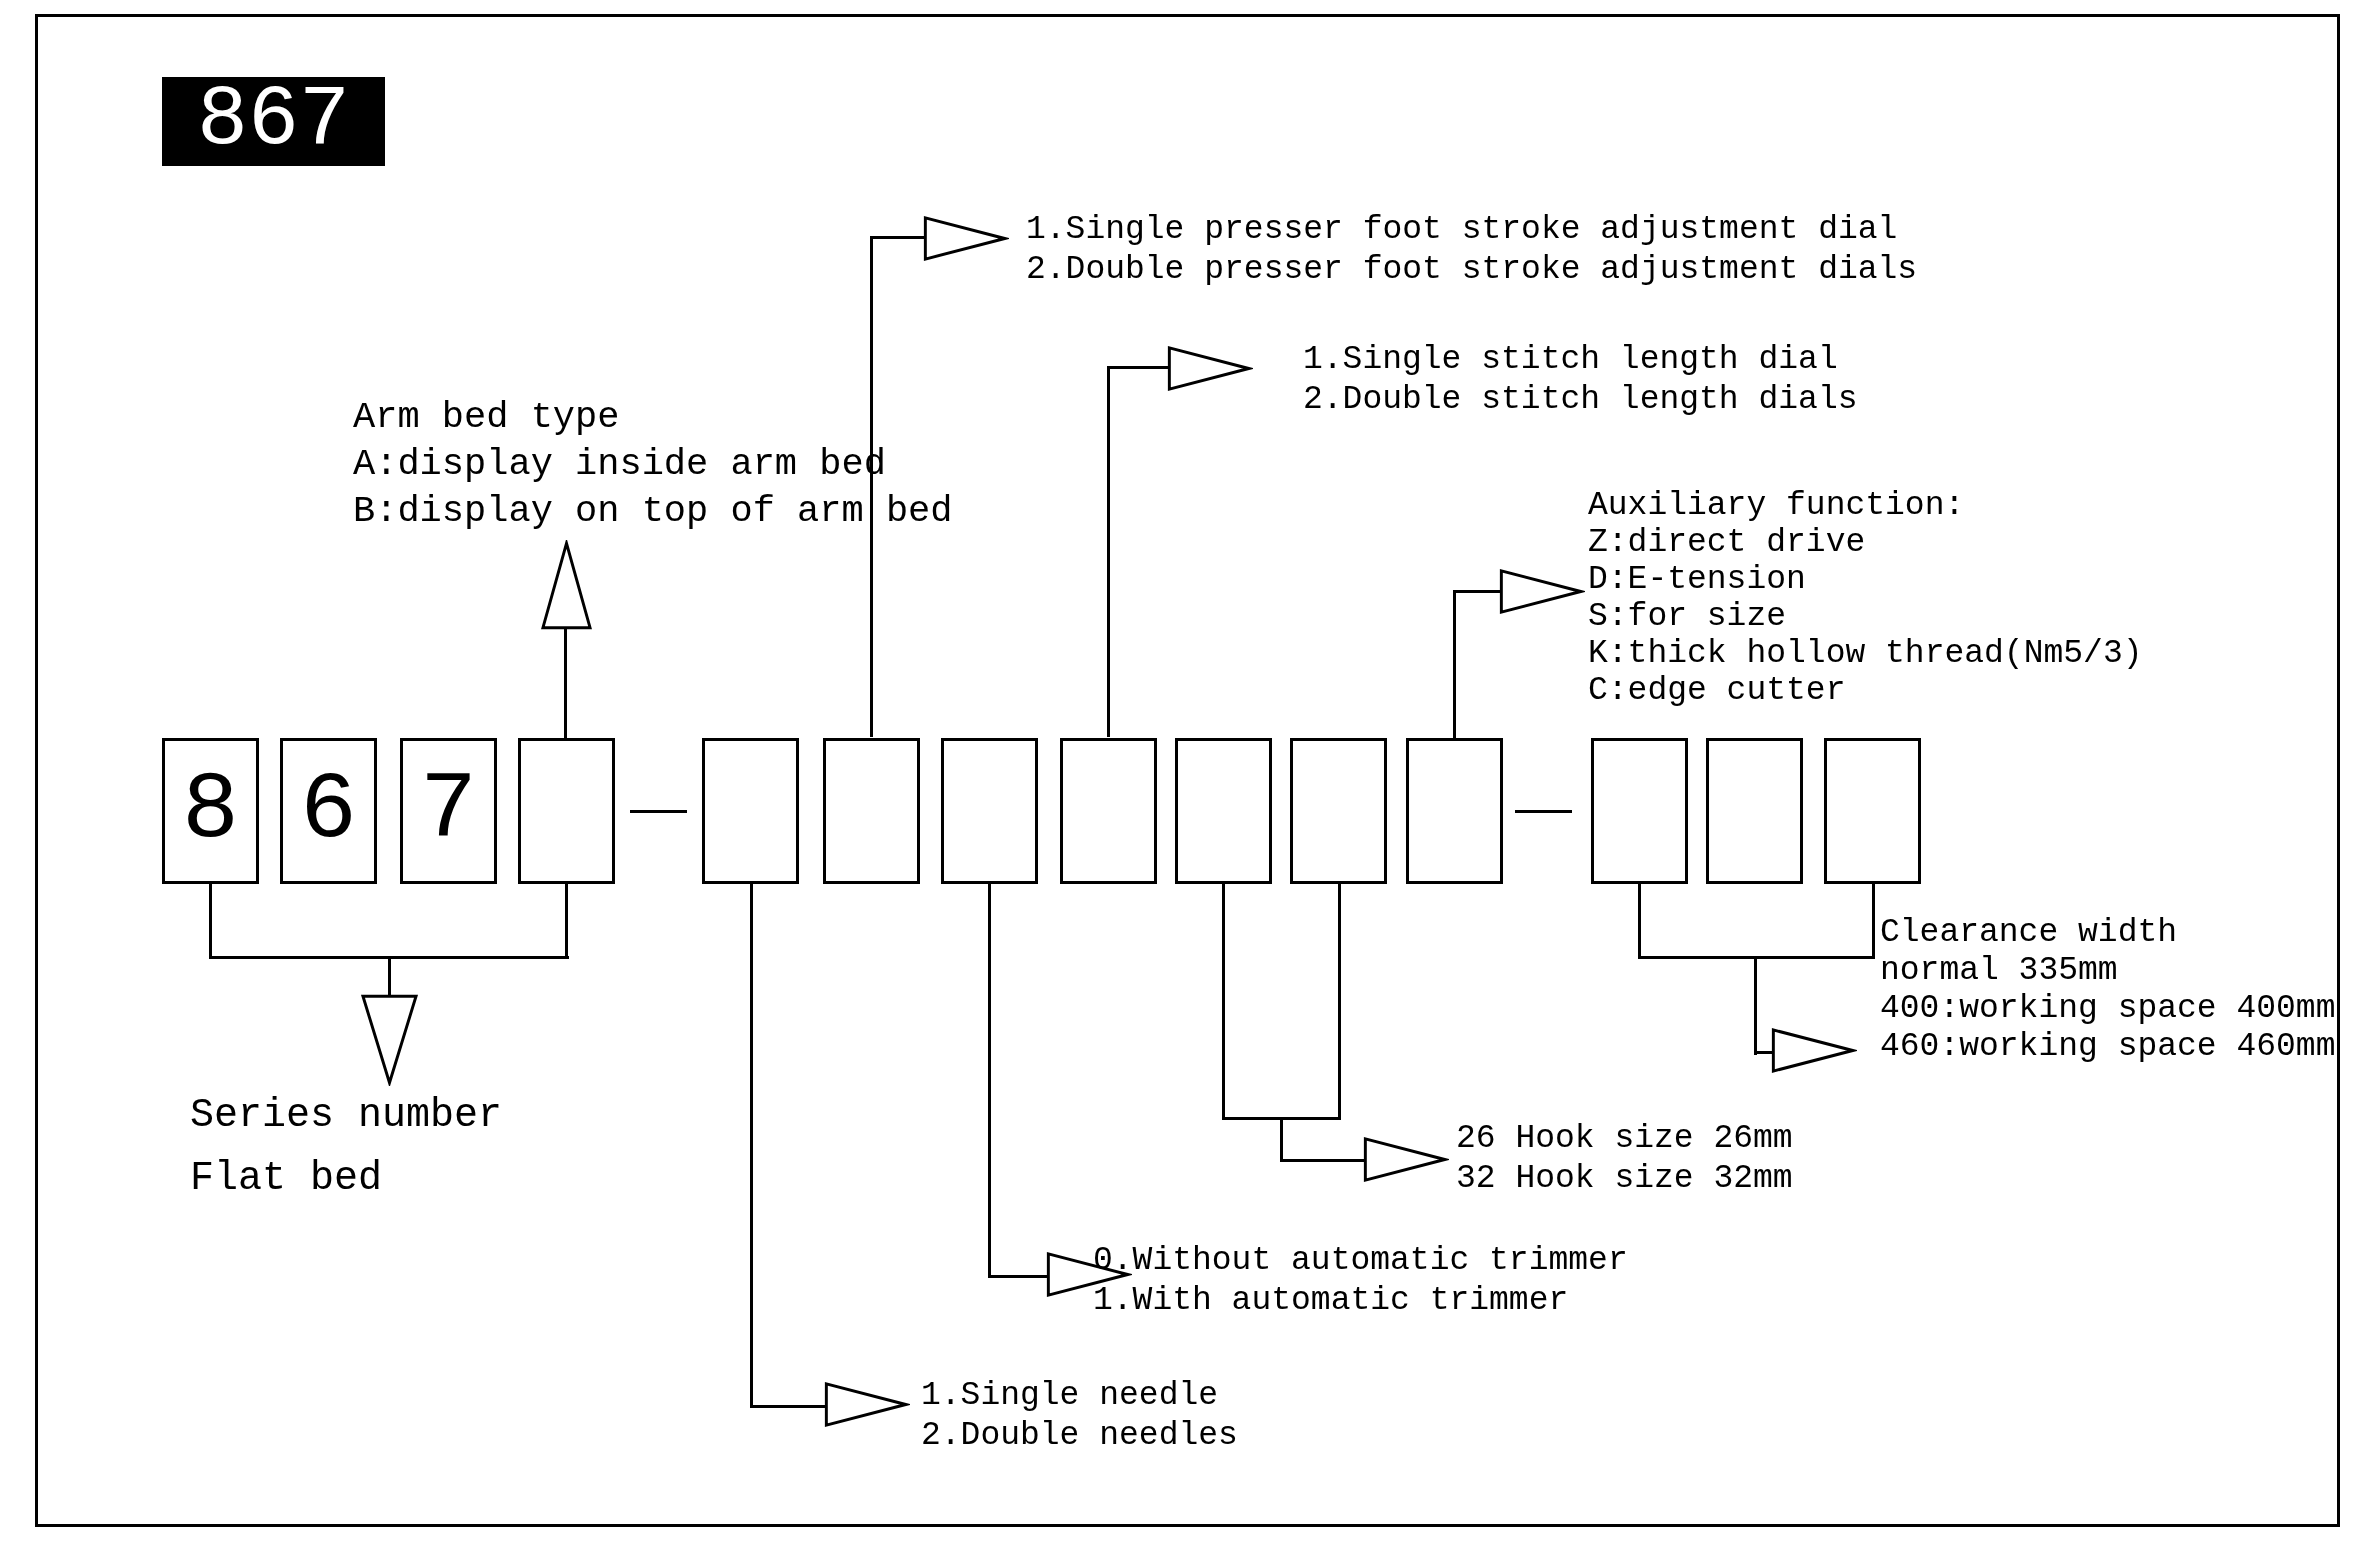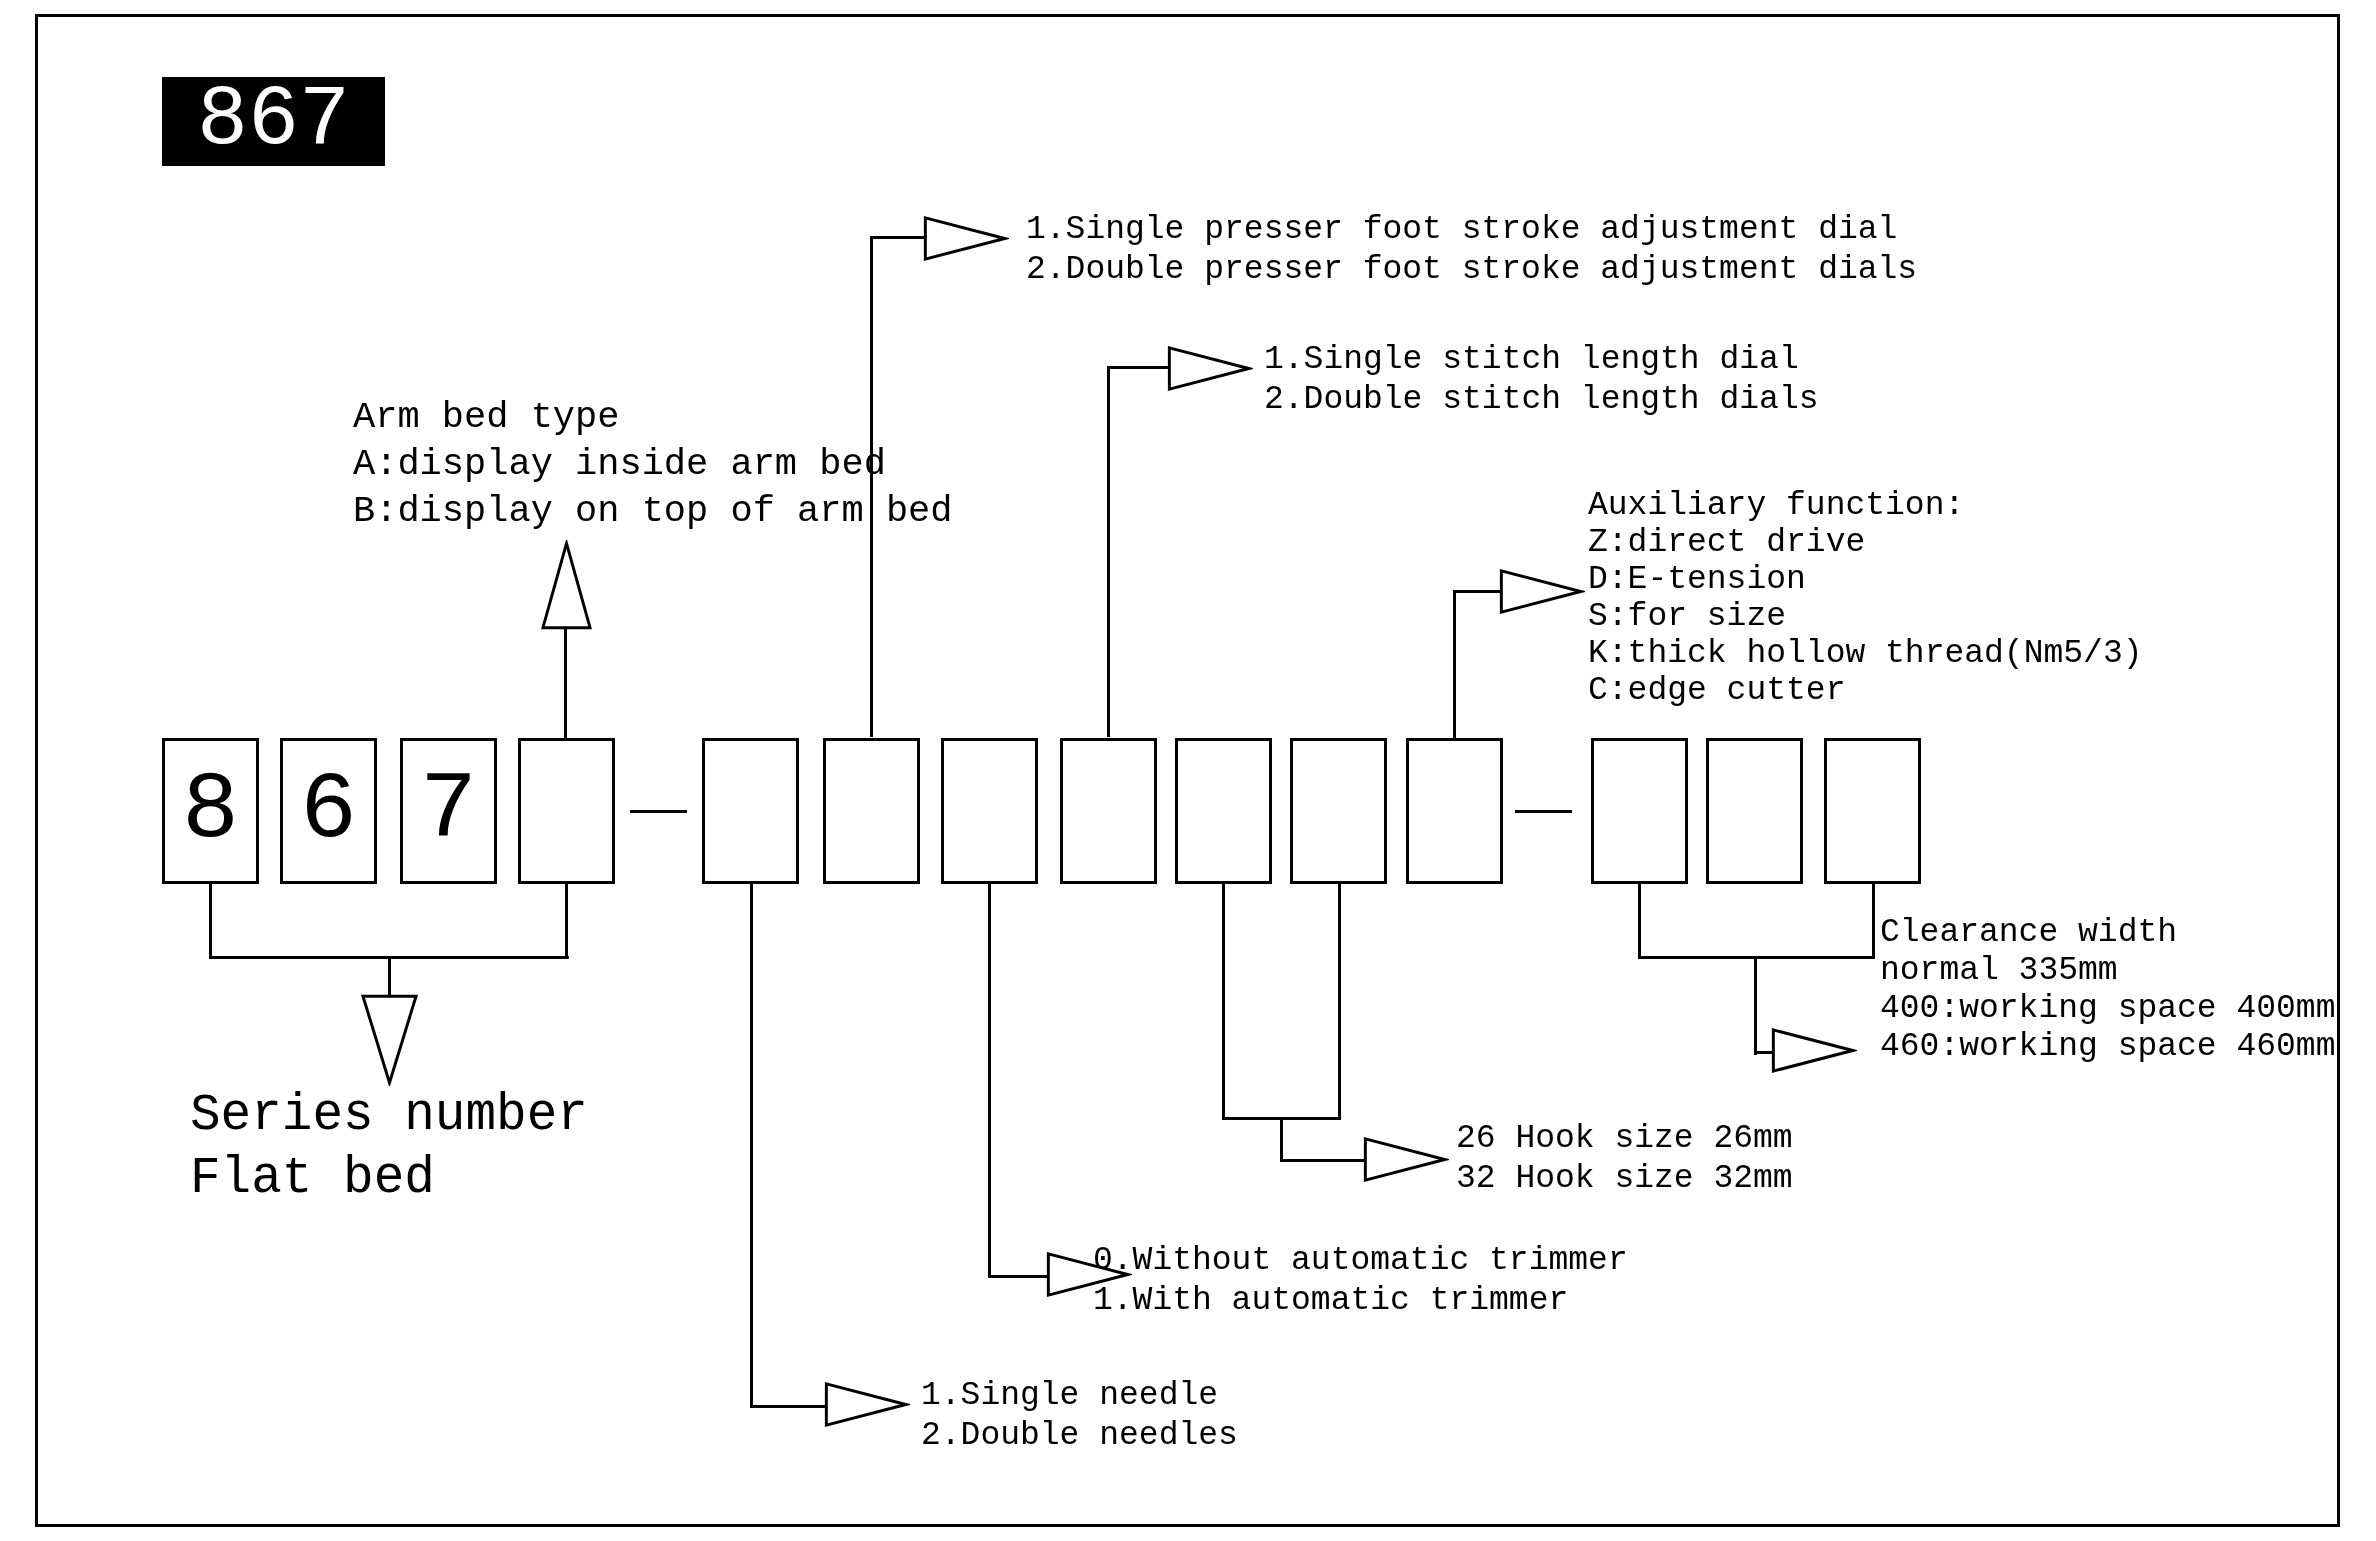--- a/index.html
+++ b/index.html
@@ -18,21 +18,21 @@
   .cbox {
     position: absolute; top: 738px; width: 97px; height: 146px;
     border: 3px solid #000; background: #fff;
   }
   .digit { display: flex; align-items: center; justify-content: center; font-size: 95px; }
   .hline, .vline { position: absolute; background: #000; }
   .note { position: absolute; font-size: 33px; line-height: 40px; white-space: nowrap; }
   .note.armbed { font-size: 37px; line-height: 47px; margin-left: 48px; }
   .note.aux { font-size: 33px; line-height: 37px; }
   .note.clear { line-height: 38px; }
-  .note.big { font-size: 51px; line-height: 63px; }
+  .note.big { font-size: 40px; line-height: 63px; }
   .arr { position: absolute; display: block; }
 </style>
 </head>
 <body>
 
 <div id="canvas">
 
   <div class="frame"></div>
 
   <div class="badge">867</div>
@@ -66,21 +66,21 @@
   <div class="note" style="left:1026px;top:210px">
     <div>1.Single presser foot stroke adjustment dial</div>
     <div>2.Double presser foot stroke adjustment dials</div>
   </div>
 
   <div class="vline" style="left:1107px;top:368px;width:3px;height:369px"></div>
   <div class="hline" style="left:1107px;top:366px;width:61px;height:3px"></div>
   <svg class="arr" style="left:1166px;top:345px" width="87" height="47" viewBox="0 0 88 48">
     <polygon points="3,3 3,45 84,24" fill="#fff" stroke="#000" stroke-width="3"></polygon>
   </svg>
-  <div class="note" style="left:1264px;top:340px">
+  <div class="note" style="left:1303px;top:340px">
     <div>1.Single stitch length dial</div>
     <div>2.Double stitch length dials</div>
   </div>
 
   <div class="note armbed" style="left:305px;top:394px">
     <div>Arm bed type</div>
     <div>A:display inside arm bed</div>
     <div>B:display on top of arm bed</div>
   </div>
   <svg class="arr" style="left:540px;top:540px" width="53" height="91" viewBox="0 0 54 92">

